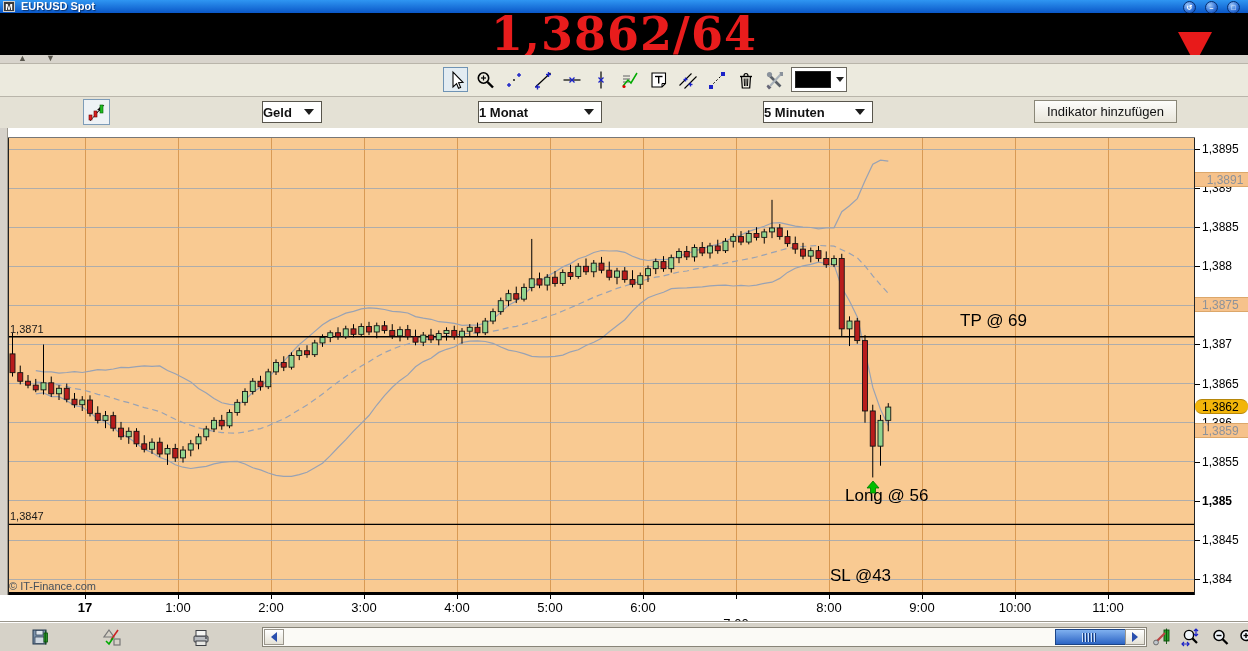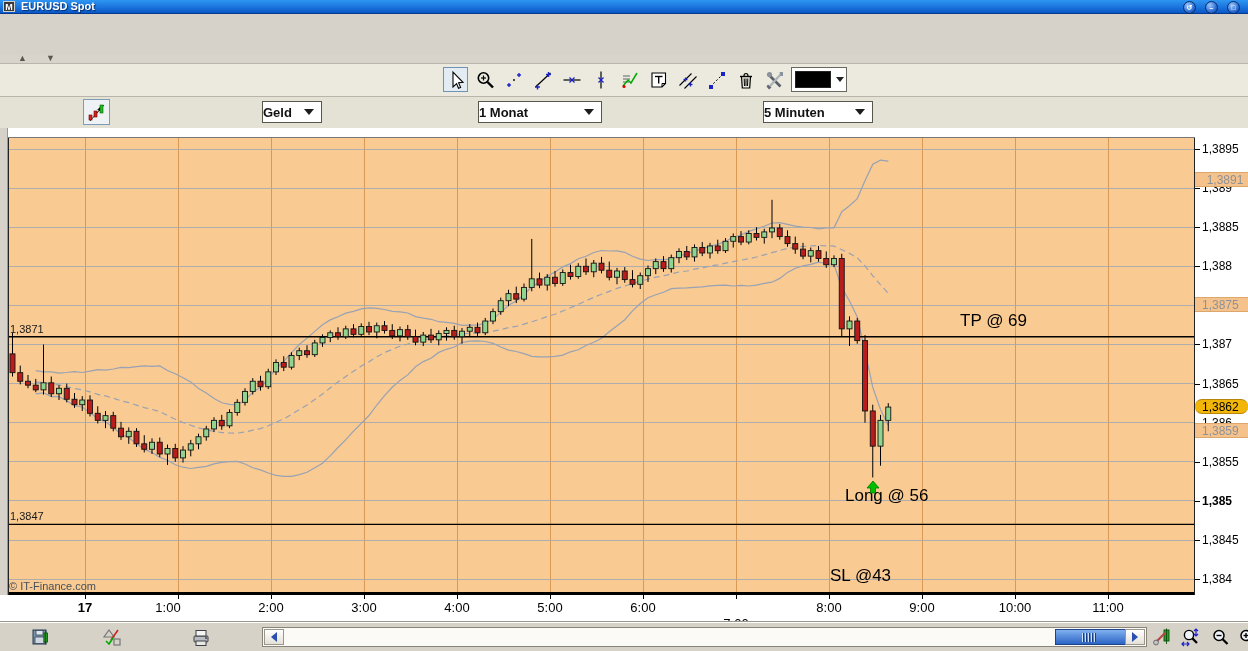--- a/index.html
+++ b/index.html
@@ -88,20 +88,24 @@
 <div id="app">
 
   <div id="titlebar">
     <div id="appicon">M</div>
     <div id="wtitle">EURUSD Spot</div>
     <div class="winbtn" style="left:1183px">↺</div>
     <div class="winbtn" style="left:1205px">–</div>
     <div class="winbtn" style="left:1227px">□</div>
   </div>
 
+  <div id="banner">
+    <div id="quote">1,3862/64</div>
+    <div id="downtri"></div>
+  </div>
 
   <div id="strip">
     <span class="striptri" style="left:18px">▲</span>
     <span class="striptri" style="left:46px">▼</span>
   </div>
 
   <div id="toolbar1">
     <div id="tools">
         <div class="tbtn sel">
           <svg width="22" height="22" viewBox="0 0 22 22">
@@ -223,20 +227,21 @@
       <span class="arr"></span>
     </div>
     <div class="xpselect" style="left:478px;width:124px">
       <span class="lbl">1 Monat</span>
       <span class="arr"></span>
     </div>
     <div class="xpselect" style="left:763px;width:110px">
       <span class="lbl">5 Minuten</span>
       <span class="arr"></span>
     </div>
+    <div id="indikatorbtn">Indikator hinzufügen</div>
   </div>
 
   <div id="chartwrap">
     <div id="leftgutter"></div>
     <svg id="plot" width="1187" height="458">
         <rect x="0" y="0" width="1187" height="458" fill="#f9ca92"></rect>
         <line x1="77" y1="0" x2="77" y2="455" stroke="#d89a55" stroke-width="1" shape-rendering="crispEdges"></line>
         <line x1="170" y1="0" x2="170" y2="455" stroke="#d89a55" stroke-width="1" shape-rendering="crispEdges"></line>
         <line x1="263" y1="0" x2="263" y2="455" stroke="#d89a55" stroke-width="1" shape-rendering="crispEdges"></line>
         <line x1="356" y1="0" x2="356" y2="455" stroke="#d89a55" stroke-width="1" shape-rendering="crispEdges"></line>
@@ -538,21 +543,21 @@
         <div class="yband" style="top: 169px;">1,3875</div>
         <div class="yband" style="top: 295px;">1,3859</div>
         <div id="ylast" style="top: 271px;">1,3862</div>
       </div>
   </div>
 
   <div id="xaxis">
       <div class="xtickmark" style="left: 85px;"></div>
       <div class="xticklabel bold" style="left: 85px;">17</div>
       <div class="xtickmark" style="left: 178px;"></div>
-      <div class="xticklabel" style="left: 168px;">1:00</div>
+      <div class="xticklabel" style="left: 178px;">1:00</div>
       <div class="xtickmark" style="left: 271px;"></div>
       <div class="xticklabel" style="left: 271px;">2:00</div>
       <div class="xtickmark" style="left: 364px;"></div>
       <div class="xticklabel" style="left: 364px;">3:00</div>
       <div class="xtickmark" style="left: 457px;"></div>
       <div class="xticklabel" style="left: 457px;">4:00</div>
       <div class="xtickmark" style="left: 550px;"></div>
       <div class="xticklabel" style="left: 550px;">5:00</div>
       <div class="xtickmark" style="left: 643px;"></div>
       <div class="xticklabel" style="left: 643px;">6:00</div>

